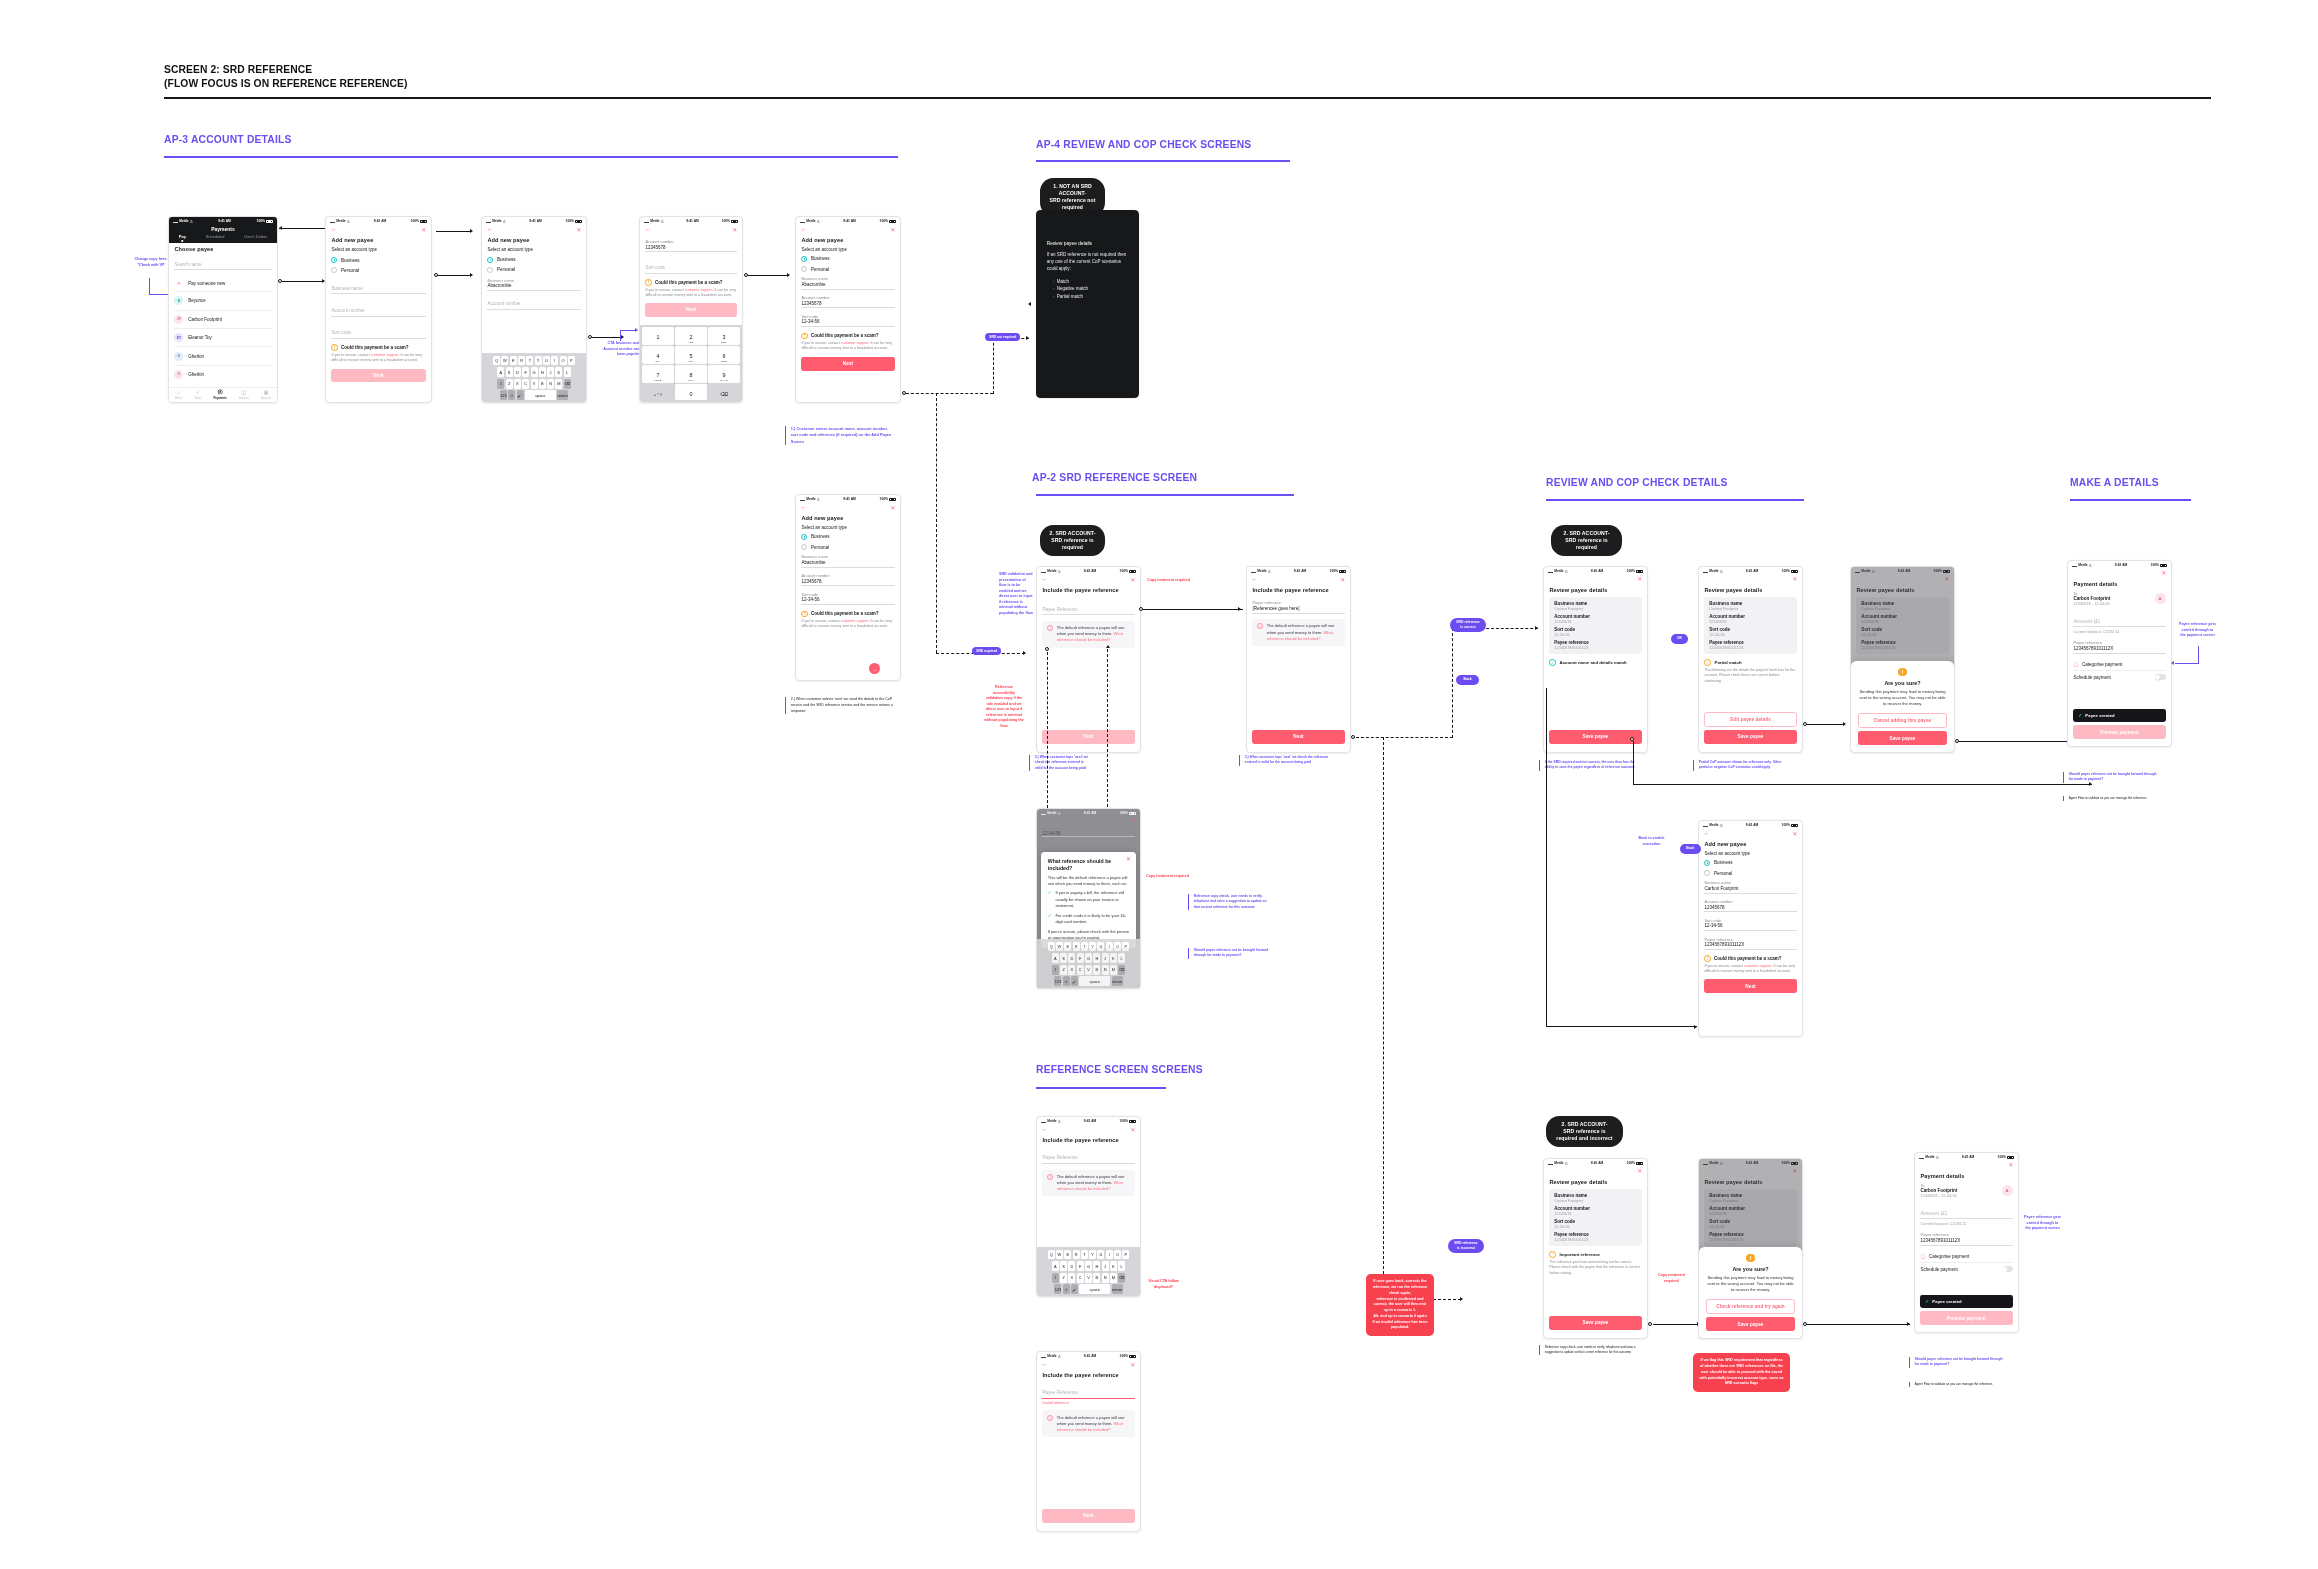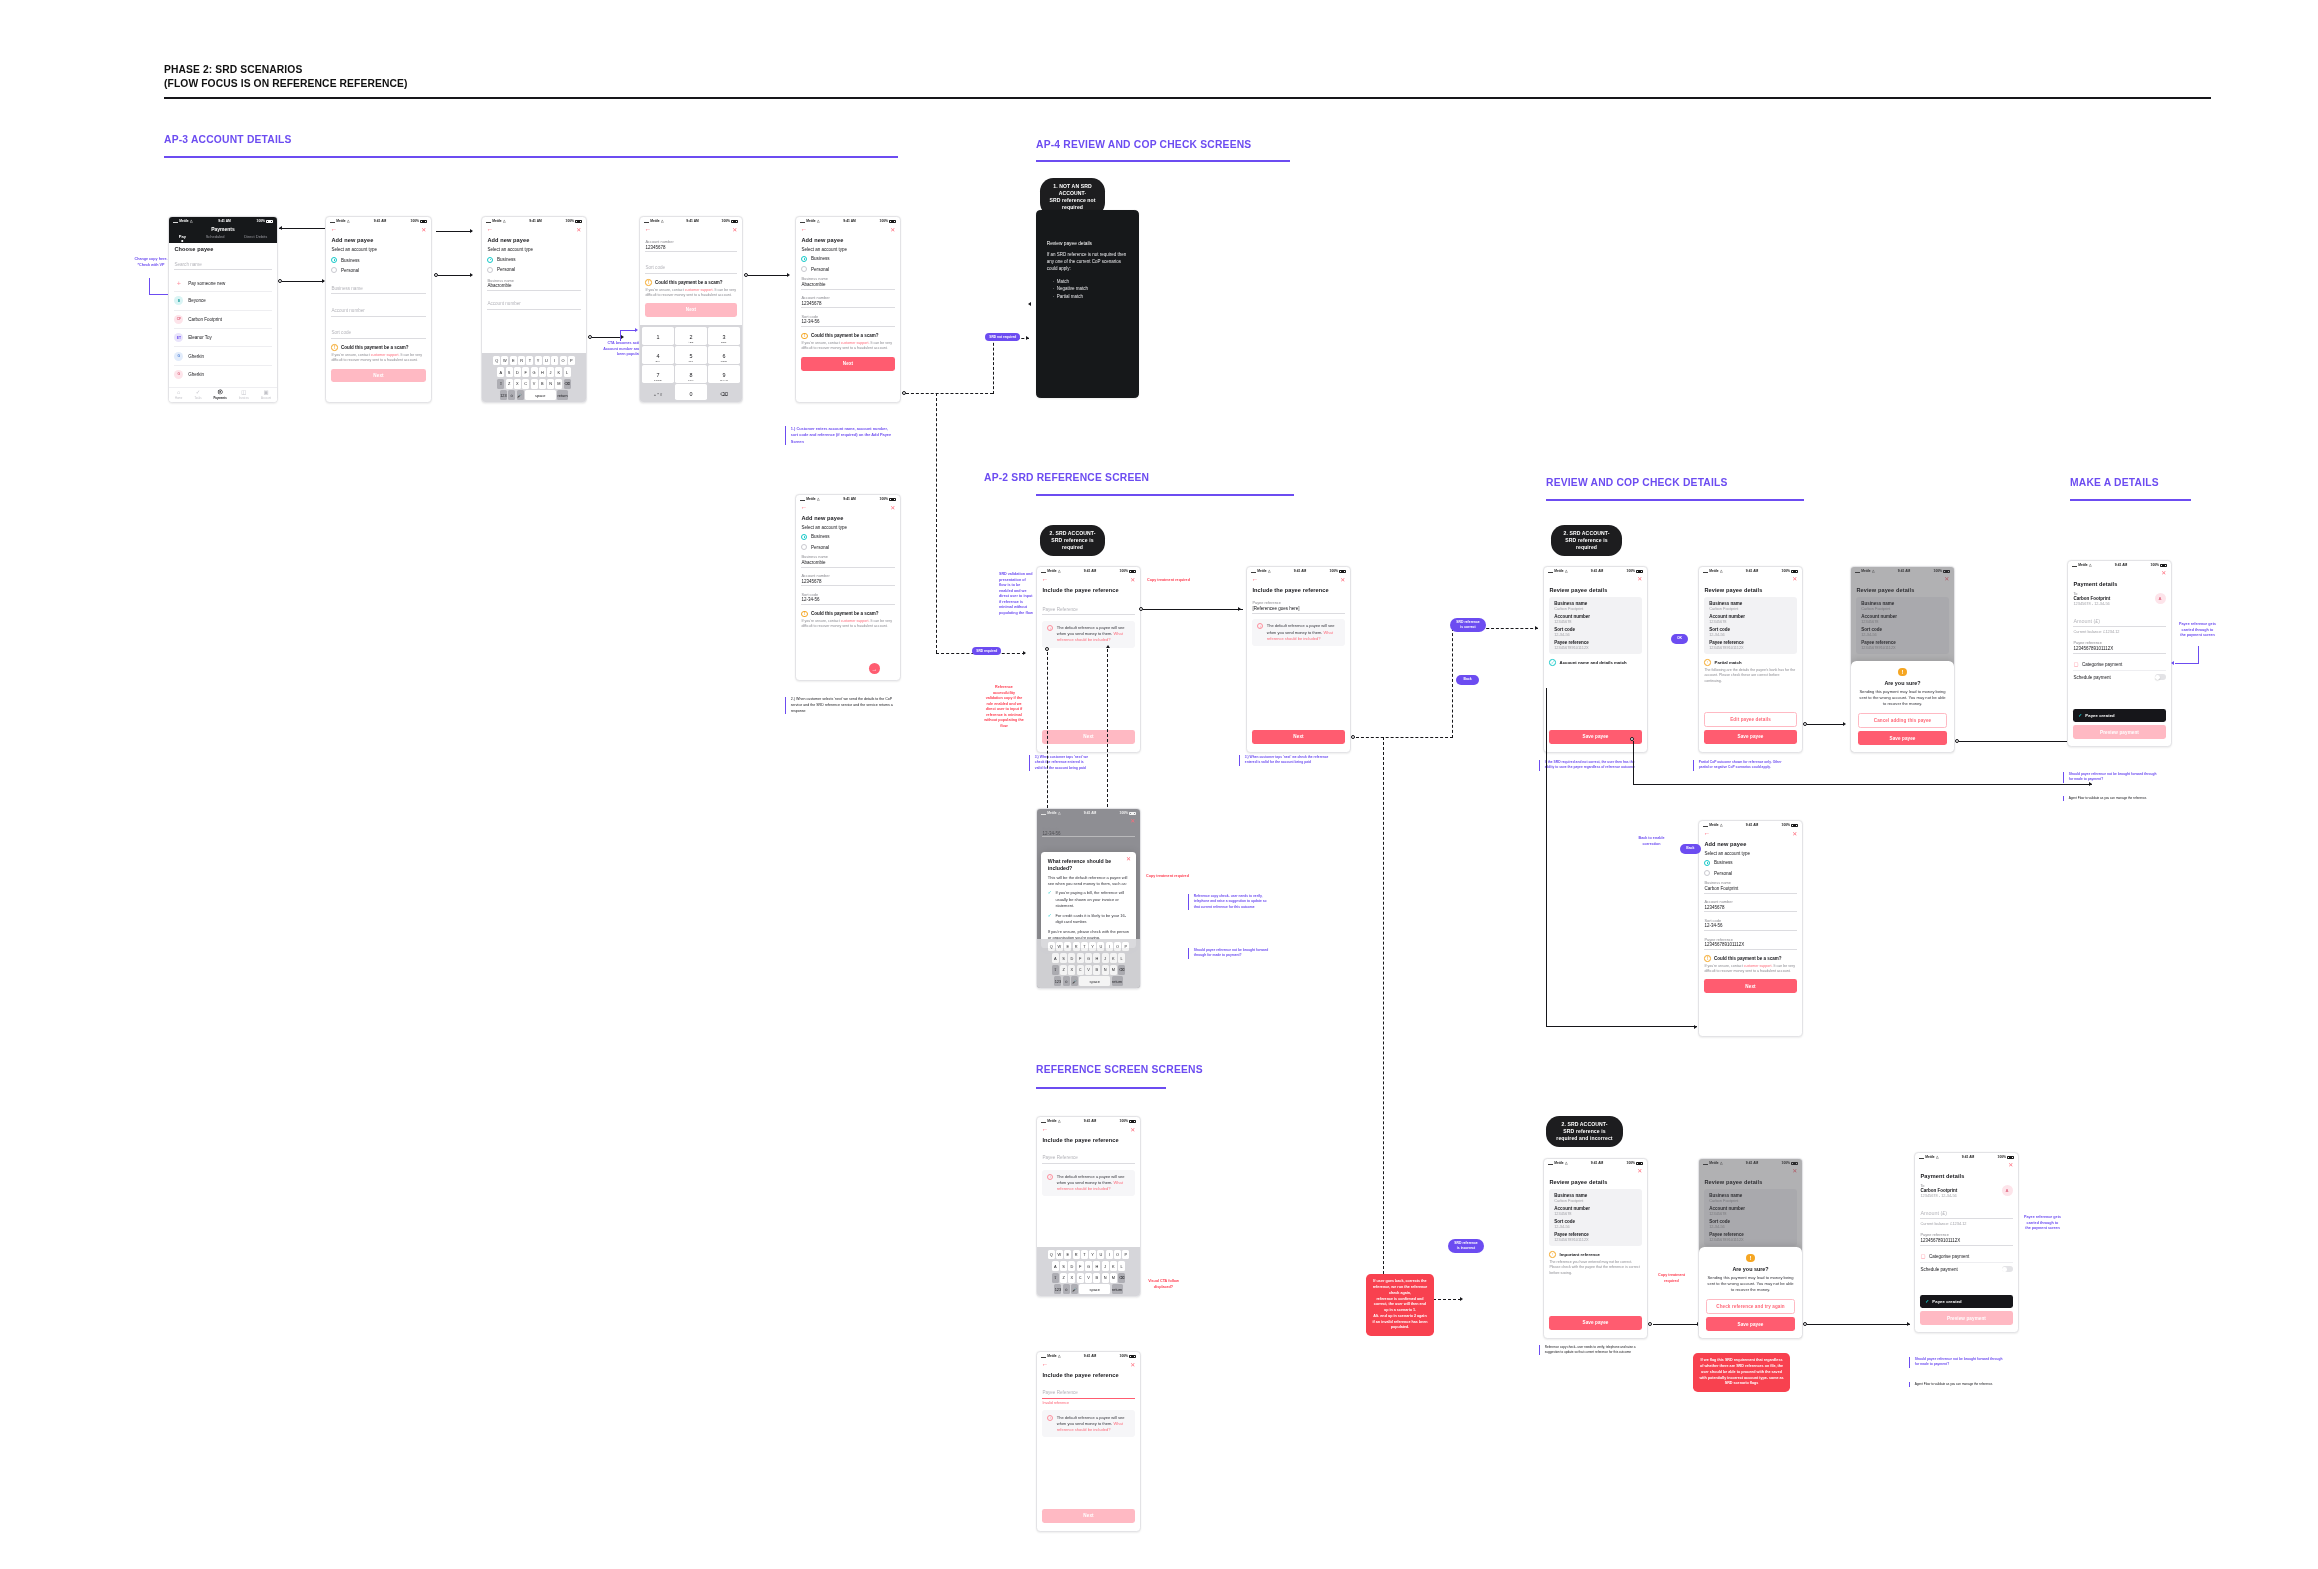--- a/index.html
+++ b/index.html
@@ -181,32 +181,32 @@
   .arw-r { width:0;height:0;border-left:3.6px solid #16161a;border-top:2.1px solid transparent;border-bottom:2.1px solid transparent;}
   .arw-l { width:0;height:0;border-right:3.6px solid #16161a;border-top:2.1px solid transparent;border-bottom:2.1px solid transparent;}
   .arw-r.p { border-left-color:#6C4CF1; }
   .arw-l.p { border-right-color:#6C4CF1; }
   .arw-u { width:0;height:0;border-bottom:3.6px solid #16161a;border-left:2.1px solid transparent;border-right:2.1px solid transparent;}
 </style>
 </head>
 <body>
 
 <div class="abs doc-title" style="left:164px; top:63px;">
-  <div>PHASE 2: SRD SCENARIOS</div>
+  <div>SCREEN 2: SRD REFERENCE</div>
   <div>(FLOW FOCUS IS ON REFERENCE REFERENCE)</div>
 </div>
 <div class="abs rule-dark" style="left:164px; top:97px; width:2047px;"></div>
 
 <div class="abs sect-title" style="left:164px; top:134px;">AP-3 ACCOUNT DETAILS</div>
 <div class="abs rule-purple" style="left:164px; top:156px; width:734px;"></div>
 
 <div class="abs sect-title" style="left:1036px; top:139px;">AP-4 REVIEW AND COP CHECK SCREENS</div>
 <div class="abs rule-purple" style="left:1036px; top:160px; width:254px;"></div>
 
-<div class="abs sect-title" style="left:984px; top:472px;">AP-2 SRD REFERENCE SCREEN</div>
+<div class="abs sect-title" style="left:1032px; top:472px;">AP-2 SRD REFERENCE SCREEN</div>
 <div class="abs rule-purple" style="left:1036px; top:494px; width:258px;"></div>
 
 <div class="abs sect-title" style="left:1546px; top:477px;">REVIEW AND COP CHECK DETAILS</div>
 <div class="abs rule-purple" style="left:1546px; top:499px; width:258px;"></div>
 
 <div class="abs sect-title" style="left:2070px; top:477px;">MAKE A DETAILS</div>
 <div class="abs rule-purple" style="left:2070px; top:499px; width:121px;"></div>
 
 <div class="abs sect-title" style="left:1036px; top:1064px;">REFERENCE SCREEN SCREENS</div>
 <div class="abs rule-purple" style="left:1036px; top:1087px; width:130px;"></div>

